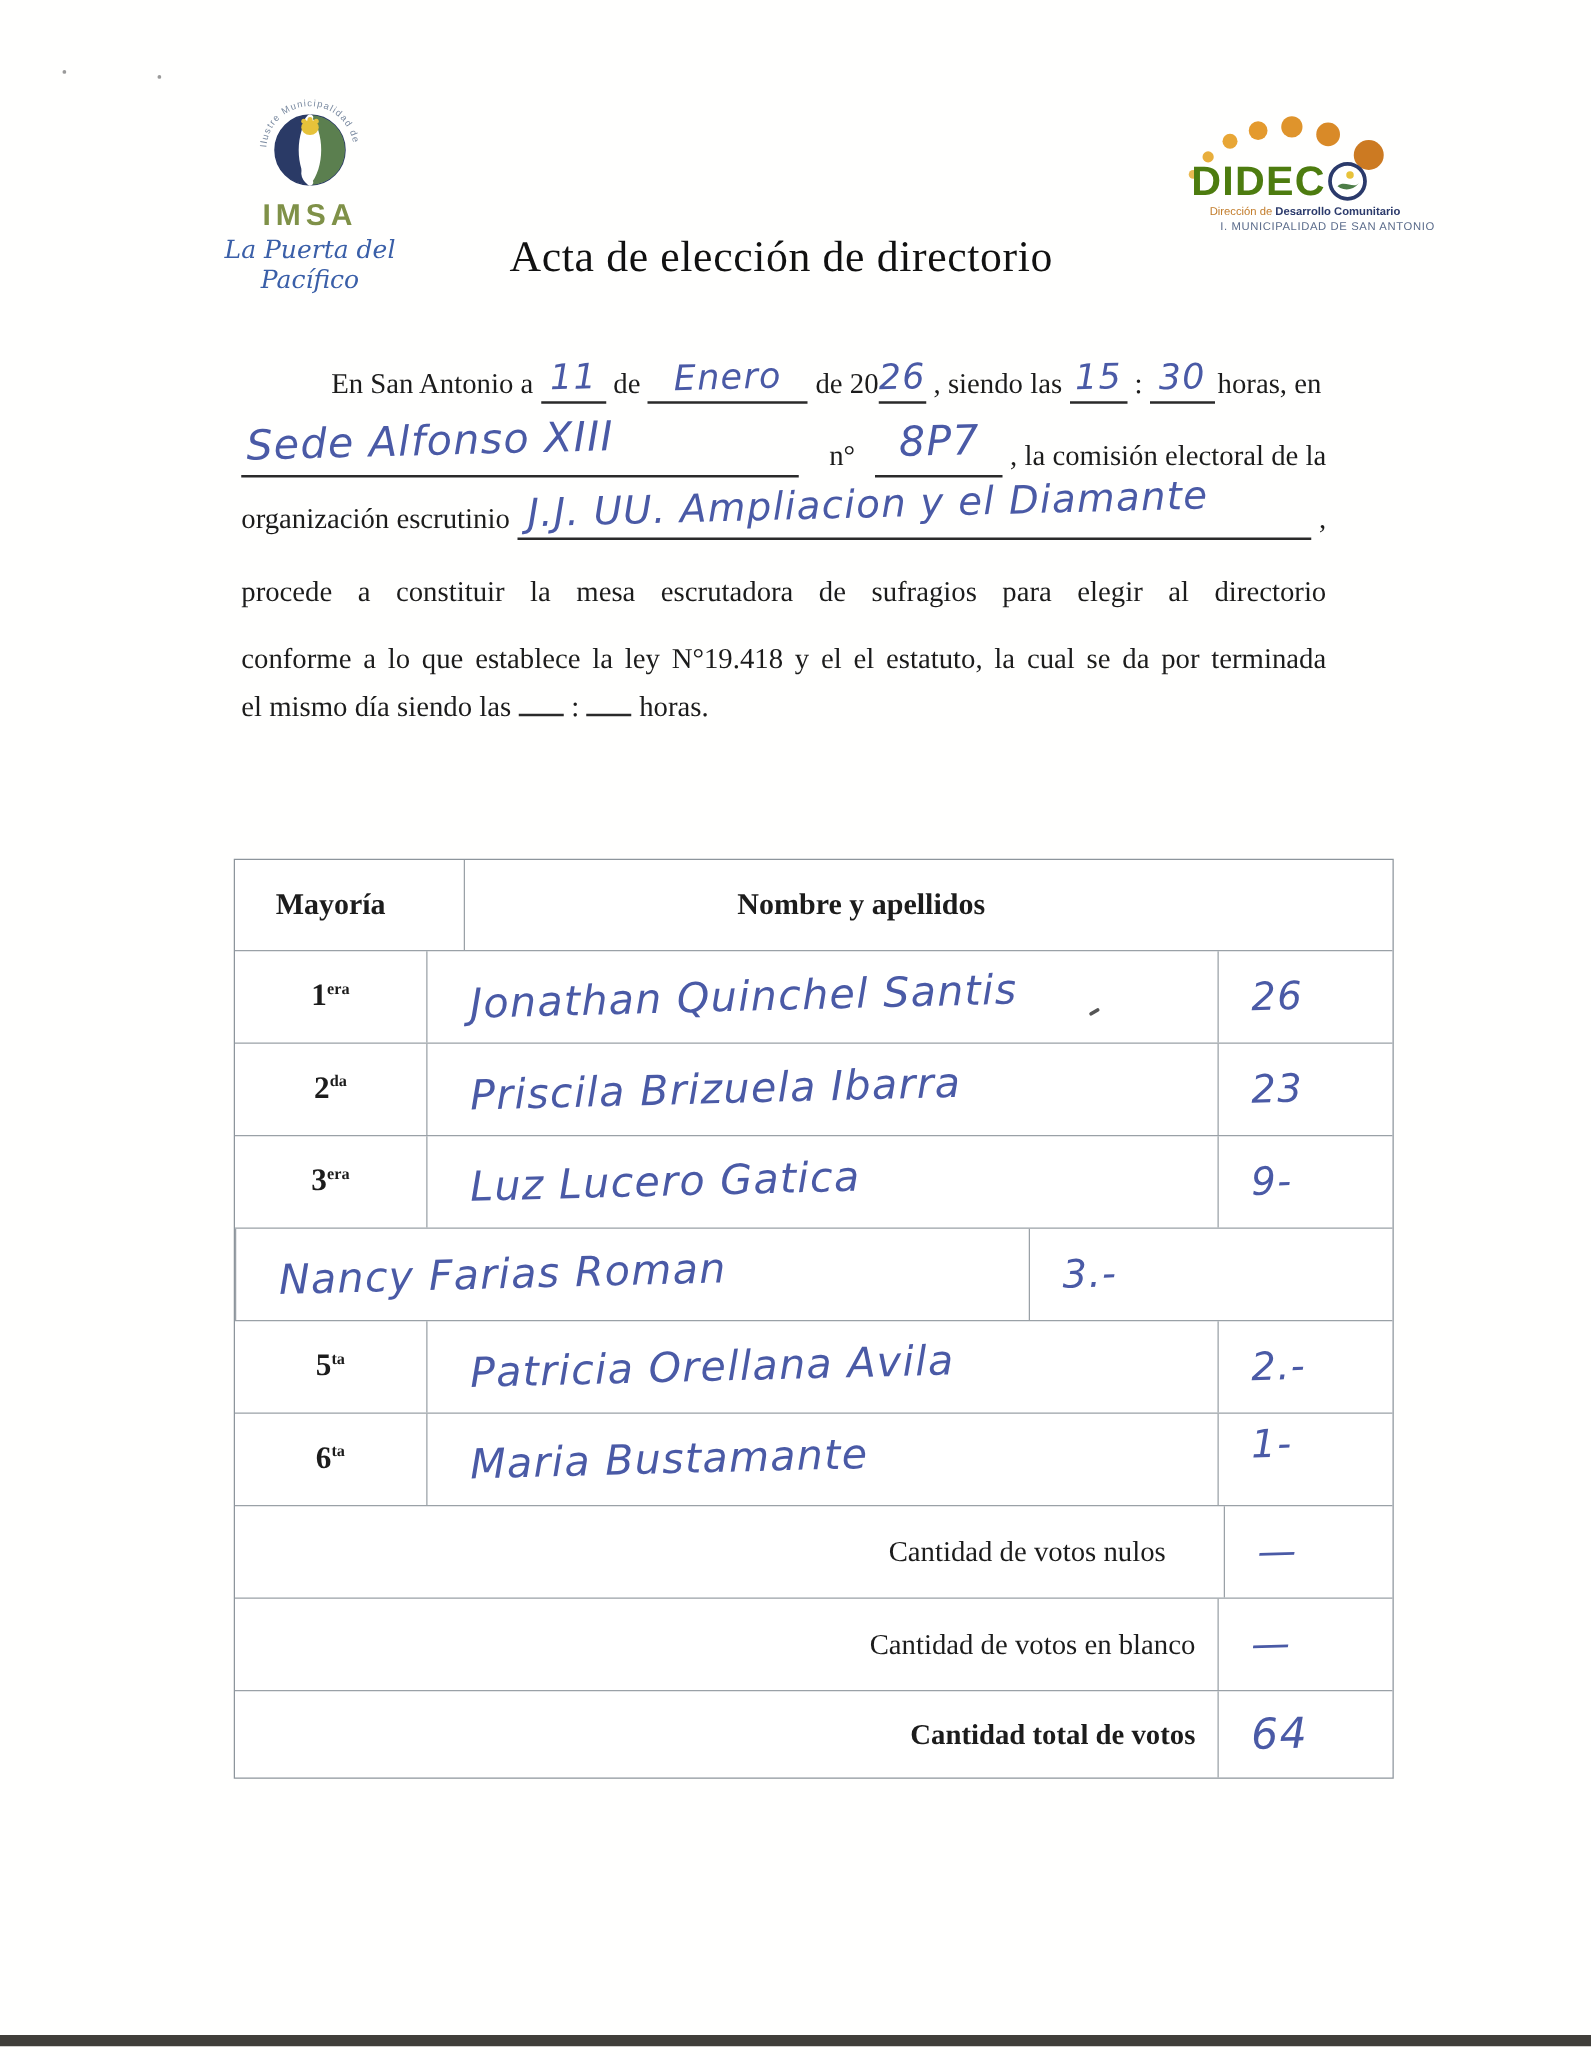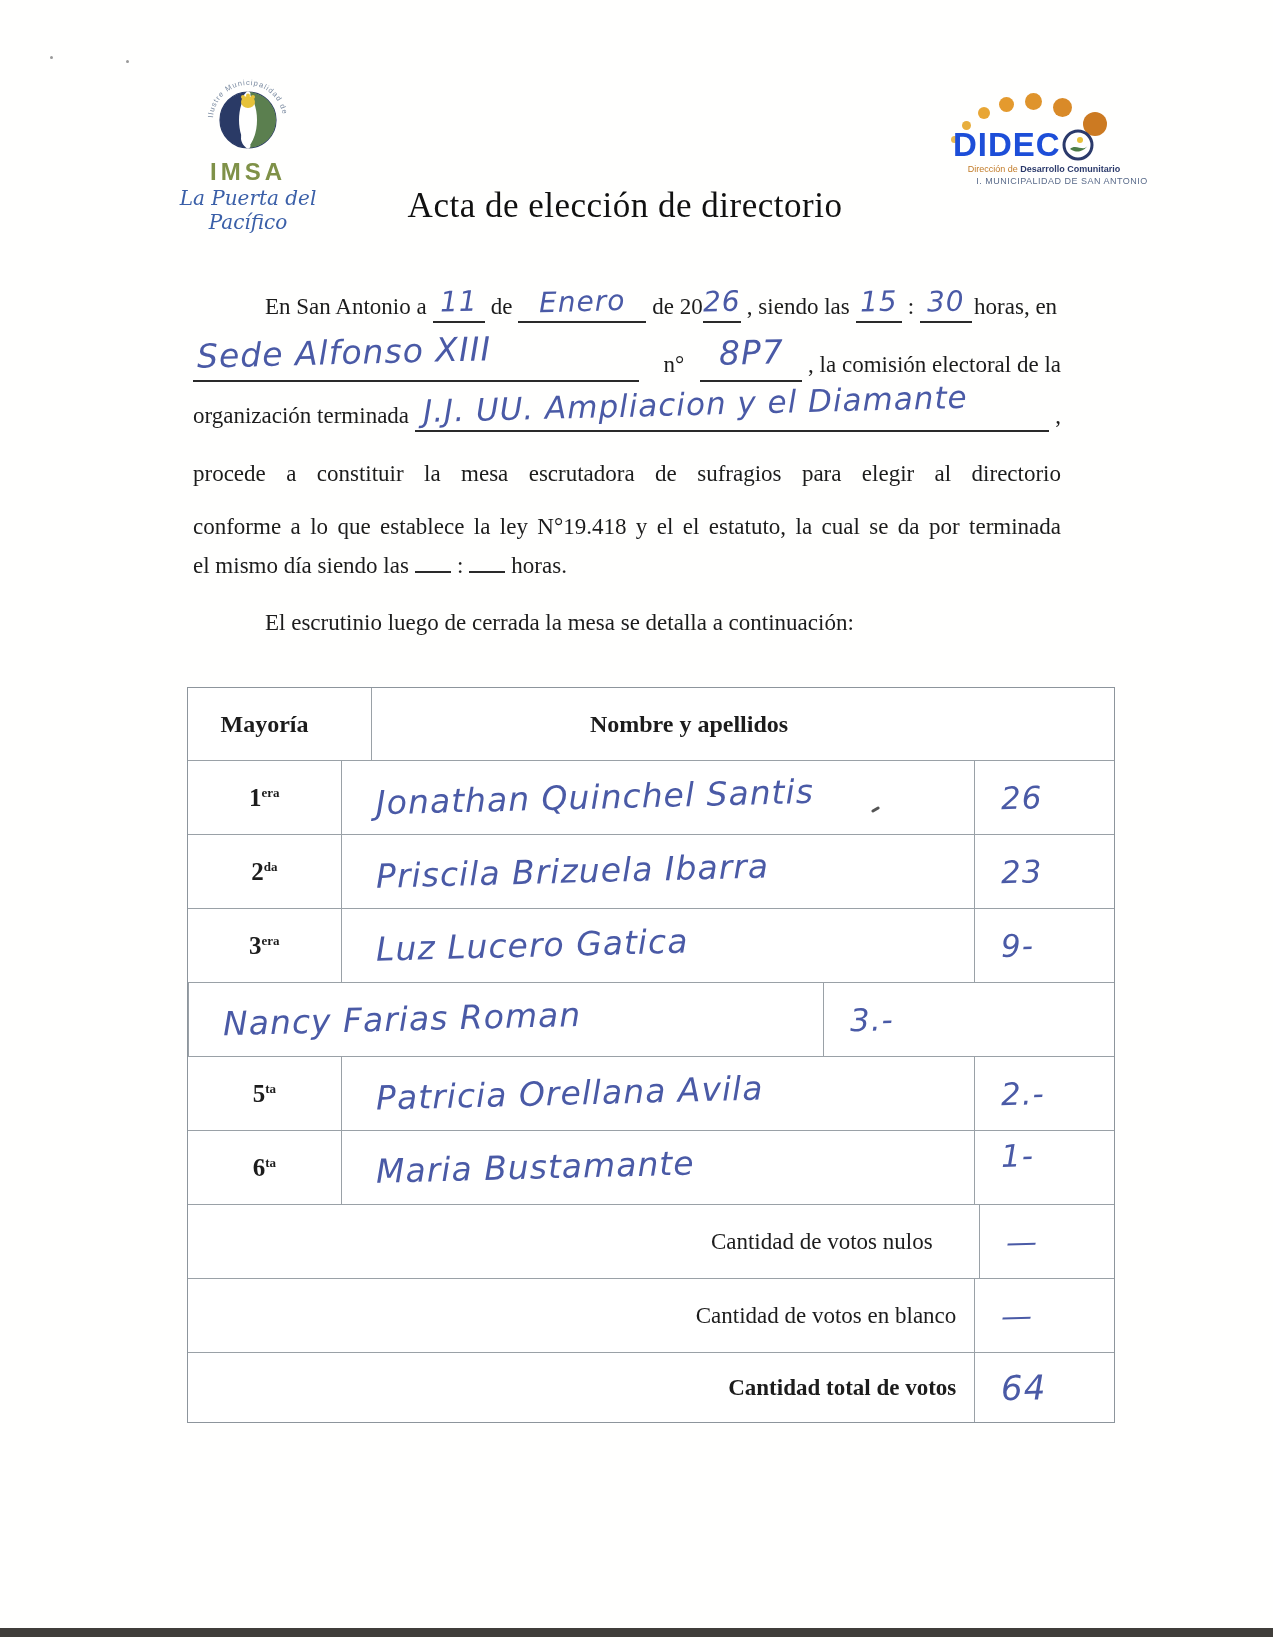--- a/index.html
+++ b/index.html
@@ -11,21 +11,21 @@
   }
   
   .imsa-logo { position:absolute; left:168px; top:72px; width:160px; height:120px; text-align:center; }
   .imsa-acronym { font-family:"Liberation Sans", sans-serif; font-weight:bold; font-size:24px;
     letter-spacing:4px; color:#7f9148; margin-top:-2px; }
   .imsa-tagline { font-style:italic; font-size:20px; color:#3a5fa8; font-family:"DejaVu Serif", serif; }
   .dideco-logo { position:absolute; left:935px; top:88px; width:210px; height:100px; }
   .dideco-dots { position:absolute; left:0; top:0; width:210px; height:56px; }
   .ddot { position:absolute; border-radius:50%; }
   .dideco-word { position:absolute; left:18px; top:38px; font-family:"Liberation Sans", sans-serif;
-    font-weight:bold; font-size:33px; letter-spacing:1px; color:#1d4ed8; display:flex; align-items:center; }
+    font-weight:bold; font-size:33px; letter-spacing:1px; color:#4d7c0f; display:flex; align-items:center; }
   .dideco-sub1 { position:absolute; left:14px; top:76px; width:190px; text-align:center;
     font-family:"Liberation Sans", sans-serif; font-size:9px; color:#c27b28; white-space:nowrap; }
   .dideco-sub1 b { color:#2b3a6b; }
   .dideco-sub2 { position:absolute; left:32px; top:88px; width:190px; text-align:center;
     font-family:"Liberation Sans", sans-serif; font-size:9px; color:#5a6b8a; letter-spacing:0.5px; white-space:nowrap; }
   
   .doc-title { position:absolute; left:0; top:186px; width:1250px; text-align:center;
     font-size:35px; color:#111; letter-spacing:0.5px; }
   
   .intro { position:absolute; left:193px; top:288px; width:868px; font-size:23px; }
@@ -145,39 +145,35 @@
       <span class="blank grow" style="margin-left:0;justify-content:flex-start;">
           <span class="hw hw-big" style="padding-left:4px;">Sede Alfonso XIII</span>
         </span>
       <span style="margin:0 10px 0 18px;">n°</span>
       <span class="blank" style="min-width:102px;">
           <span class="hw hw-big">8P7</span>
         </span>
       <span>, la comisión electoral de la</span>
     </div>
     <div class="iline">
-      <span>organización terminada</span>
+      <span>organización escrutinio</span>
       <span class="blank grow" style="justify-content:flex-start;">
           <span class="hw hw-big" style="font-size:31px;padding-left:8px;">J.J. UU. Ampliacion y el Diamante</span>
         </span>
       <span>,</span>
     </div>
     <div class="iline-text just">procede a constituir la mesa escrutadora de sufragios para elegir al directorio</div>
     <div class="iline-text just">conforme a lo que establece la ley N°19.418 y el el estatuto, la cual se da por terminada</div>
     <div class="iline">
       <span>el mismo día siendo las</span>
       <span class="blank" style="min-width:36px;"></span>
       <span>:</span>
       <span class="blank" style="min-width:36px;"></span>
       <span>horas.</span>
     </div>
-    <div class="iline" style="margin-top:4px;">
-      <span class="indent"></span>
-      <span>El escrutinio luego de cerrada la mesa se detalla a continuación:</span>
-    </div>
   </div>
 
   <div class="acta-table">
     <div class="trow h-row">
       <div class="c-may th">Mayoría</div>
       <div class="c-nom th th-cell">Nombre y apellidos</div>
     </div>
 
     <div class="trow d-row">
       <div class="c-may">

